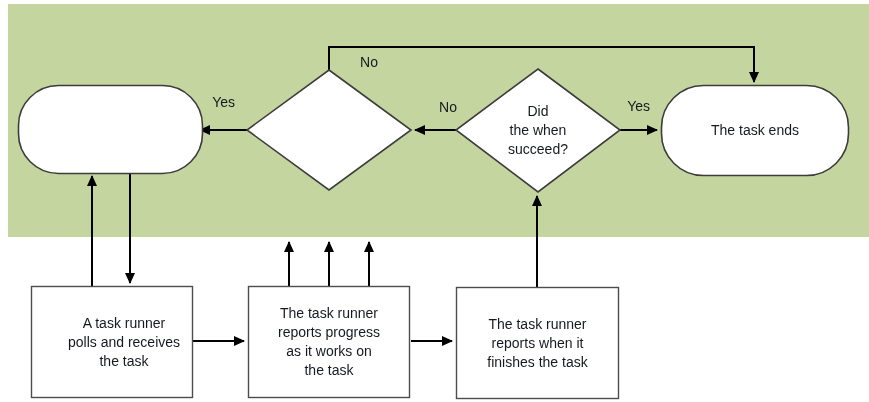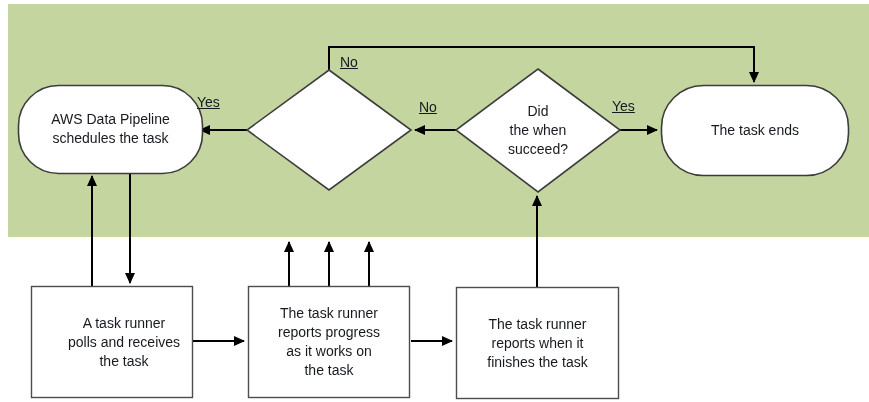--- a/index.html
+++ b/index.html
@@ -24,24 +24,23 @@
     text-align: center;
     font-size: 14px;
     line-height: 19px;
     white-space: pre-line;
     pointer-events: none;
   }
   .edgelabel {
     position: absolute;
     font-size: 14px;
     line-height: 16px;
-    text-align: left;
+    text-align: right;
     white-space: nowrap;
     pointer-events: none;
-    text-decoration: underline;
   }
 </style>
 </head>
 <body>
 
 <div class="stage">
 
   <svg class="layer" viewBox="0 0 869 402" xmlns="http://www.w3.org/2000/svg">
     <defs>
       <marker id="arr" markerUnits="userSpaceOnUse" markerWidth="13" markerHeight="11" refX="10" refY="5" orient="auto">
@@ -66,22 +65,20 @@
 
     <rect class="shape" x="18.5" y="85.5" width="184" height="88" rx="40" ry="40"></rect>
     <polygon class="shape" points="329,70 411,130 329,190 247,130"></polygon>
     <polygon class="shape" points="538,69 620,130 538,192 456,130"></polygon>
     <rect class="shape" x="661.5" y="85.5" width="187" height="90" rx="42" ry="42"></rect>
     <rect class="procbox" x="31.5" y="286.5" width="161" height="111"></rect>
     <rect class="procbox" x="248.5" y="286.5" width="161" height="111"></rect>
     <rect class="procbox" x="456.5" y="287.5" width="162" height="111"></rect>
   </svg>
 
-  <div class="nodelabel" style="left:18px; top:85px; width:185px; height:88px;">AWS Data Pipeline
-schedules the task</div>
 
 
   <div class="nodelabel" style="left:456px; top:69px; width:164px; height:123px;">Did
 the when
 succeed?</div>
 
   <div class="nodelabel" style="left:661px; top:85px; width:188px; height:90px;">The task ends</div>
 
   <div class="nodelabel" style="left:31px; top:286px; width:186px; height:112px;">A task runner
 polls and receives

